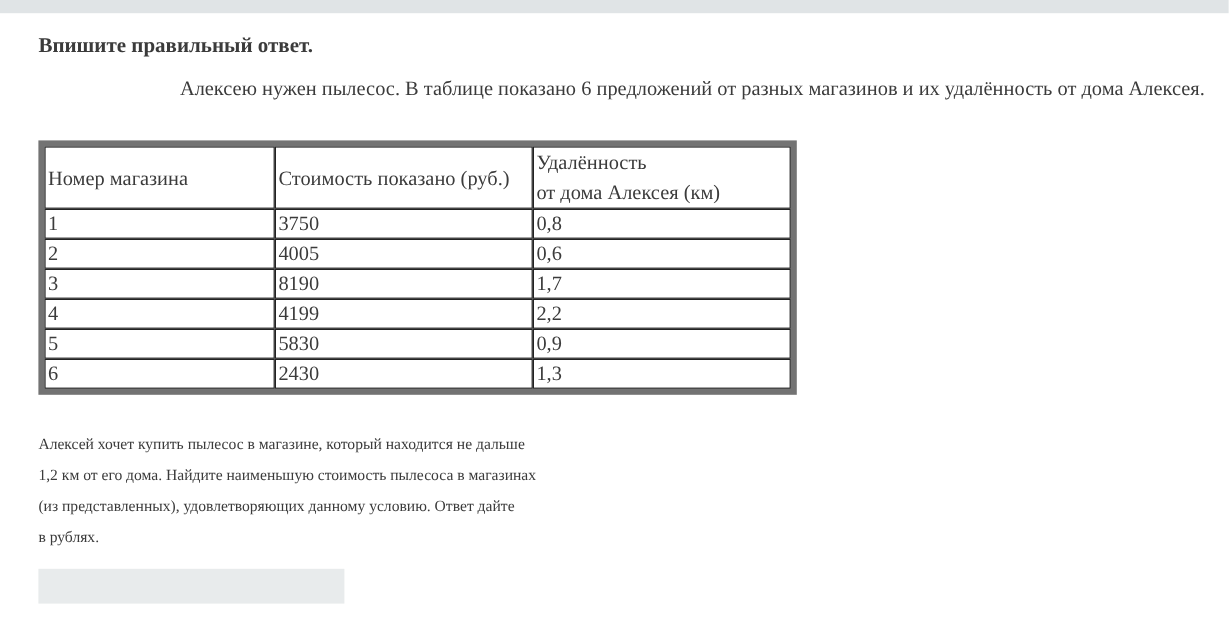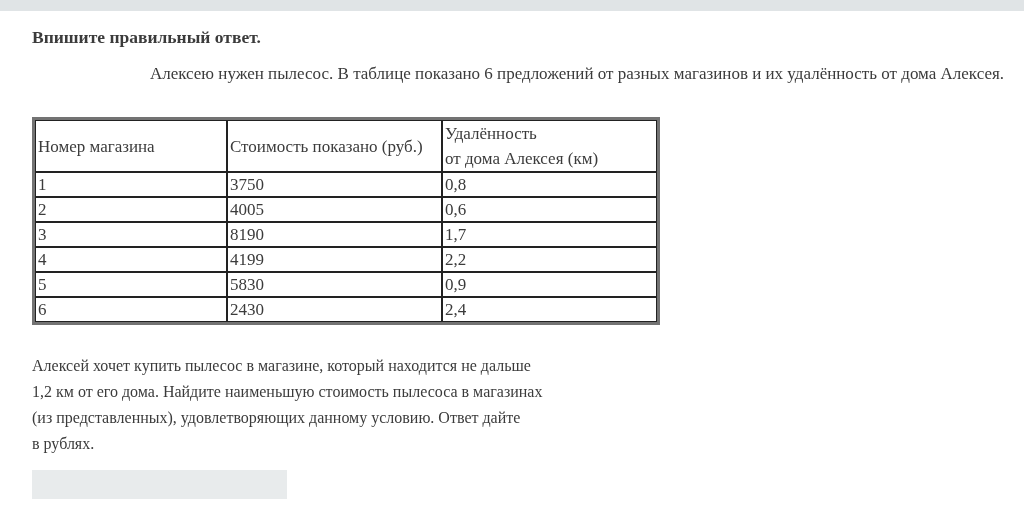--- a/index.html
+++ b/index.html
@@ -31,21 +31,21 @@
   .intro-text {
     margin-top: 17px;
     font-size: 17px;
     line-height: 20px;
     text-align: right;
   }
   table.offers {
     margin-top: 33px;
     border-collapse: separate;
     border-spacing: 0;
-    border: 3px solid #737373;
+    border: 5px solid #737373;
     table-layout: fixed;
     width: 622px;
     font-size: 17px;
   }
   table.offers th,
   table.offers td {
     border: 1px solid #222222;
     padding: 0 2px;
     font-weight: normal;
     text-align: left;
@@ -60,21 +60,21 @@
   table.offers td {
     height: 25px;
     line-height: 23px;
     vertical-align: top;
   }
   col.c1 { width: 192px; }
   col.c2 { width: 215px; }
   col.c3 { width: 215px; }
   .task-text {
     margin-top: 28px;
-    font-size: 16px;
+    font-size: 13px;
     line-height: 26px;
     white-space: pre-line;
   }
   .answer-input {
     display: block;
     margin-top: 13px;
     width: 255px;
     height: 29px;
     background: #e8ebec;
     border: none;
@@ -132,21 +132,21 @@
           <td>2,2</td>
         </tr>
         <tr>
           <td>5</td>
           <td>5830</td>
           <td>0,9</td>
         </tr>
         <tr>
           <td>6</td>
           <td>2430</td>
-          <td>2,4</td>
+          <td>1,3</td>
         </tr>
       </tbody>
   </table>
 
   <div class="task-text">Алексей хочет купить пылесос в магазине, который находится не дальше
 1,2 км от его дома. Найдите наименьшую стоимость пылесоса в магазинах
 (из представленных), удовлетворяющих данному условию. Ответ дайте
 в рублях.</div>
 
   <input class="answer-input" type="text" placeholder="" style="">

